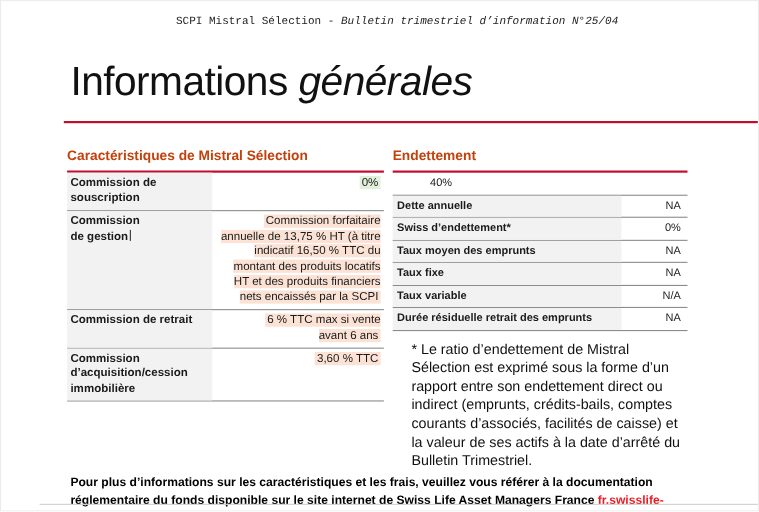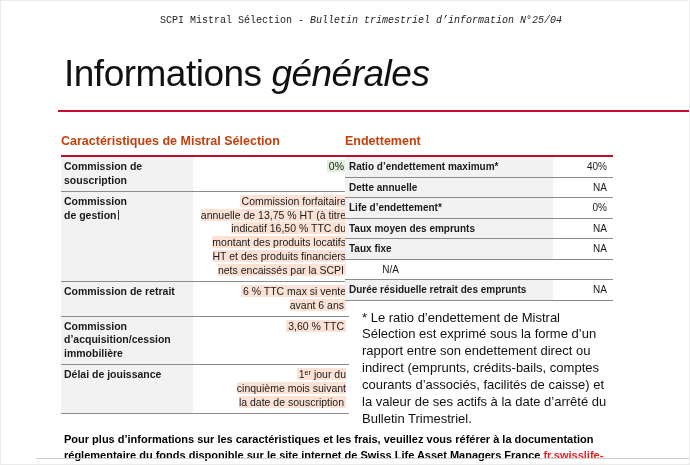--- a/index.html
+++ b/index.html
@@ -23,21 +23,21 @@
   .doc-header .it{font-style:italic;}
   .title{
     position:absolute;left:63px;top:52px;margin:0;font-weight:400;
     font-size:37px;letter-spacing:-0.5px;color:#111;white-space:nowrap;text-align:center;
   }
   .title .it{font-style:italic;}
   .title-rule{position:absolute;left:57px;right:0;top:109px;height:2px;background:var(--accent-red);}
 
   .sec{position:absolute;top:133px;}
   .sec-left{left:60px;width:288px;}
-  .sec-right{left:344px;width:268px;}
+  .sec-right{left:356px;width:268px;}
   .sec h2{margin:0 0 7px 0;font-size:12.5px;font-weight:700;color:#c2410c;}
   .rows{border-top:2px solid var(--accent-red);}
   .row{display:flex;border-bottom:1px solid var(--border-gray);font-size:10.5px;line-height:1.32;}
   .row .lbl{width:132px;flex:0 0 132px;background:var(--label-bg);padding:3px 6px 3px 3px;font-weight:700;box-sizing:border-box;}
   .row .lbl span{white-space:pre-line;}
   .row .val{flex:1;text-align:right;padding:3px 3px;}
   .hl{white-space:pre-line;padding:0 2px;}
   .hl.green{background:var(--green-bg);}
   .hl.peach{background:var(--peach-bg);margin-top:24px;}
   .caret{display:inline-block;width:1px;height:10px;background:#333;margin-left:1px;vertical-align:-1px;}
@@ -91,53 +91,47 @@
         <div class="lbl"><span>Commission de retrait</span></div>
         <div class="val"><span class="hl peach">6 % TTC max si vente
 avant 6 ans</span></div>
       </div>
       <div class="row">
         <div class="lbl"><span>Commission
 d’acquisition/cession
 immobilière</span></div>
         <div class="val"><span class="hl peach">3,60 % TTC</span></div>
       </div>
-      <div class="row">
-        <div class="lbl"><span>Délai de jouissance</span></div>
-        <div class="val"><span class="hl peach">1ᵉʳ jour du
-cinquième mois suivant
-la date de souscription</span></div>
-      </div>
     </div>
   </section>
 
   <section class="sec sec-right">
     <h2>Endettement</h2>
     <div class="rows">
       <div class="row">
-        <div class="lbl2">Ratio d’endettement maximum*</div>
         <div class="val2">40%</div>
       </div>
       <div class="row">
         <div class="lbl2">Dette annuelle</div>
         <div class="val2">NA</div>
       </div>
       <div class="row">
-        <div class="lbl2">Life d’endettement*</div>
+        <div class="lbl2">Swiss d’endettement*</div>
         <div class="val2">0%</div>
       </div>
       <div class="row">
         <div class="lbl2">Taux moyen des emprunts</div>
         <div class="val2">NA</div>
       </div>
       <div class="row">
         <div class="lbl2">Taux fixe</div>
         <div class="val2">NA</div>
       </div>
       <div class="row">
+        <div class="lbl2">Taux variable</div>
         <div class="val2">N/A</div>
       </div>
       <div class="row">
         <div class="lbl2">Durée résiduelle retrait des emprunts</div>
         <div class="val2">NA</div>
       </div>
     </div>
     <p class="footnote">* Le ratio d’endettement de Mistral Sélection est exprimé sous la forme d’un rapport entre son endettement direct ou indirect (emprunts, crédits-bails, comptes courants d’associés, facilités de caisse) et la valeur de ses actifs à la date d’arrêté du Bulletin Trimestriel.</p>
   </section>
 

